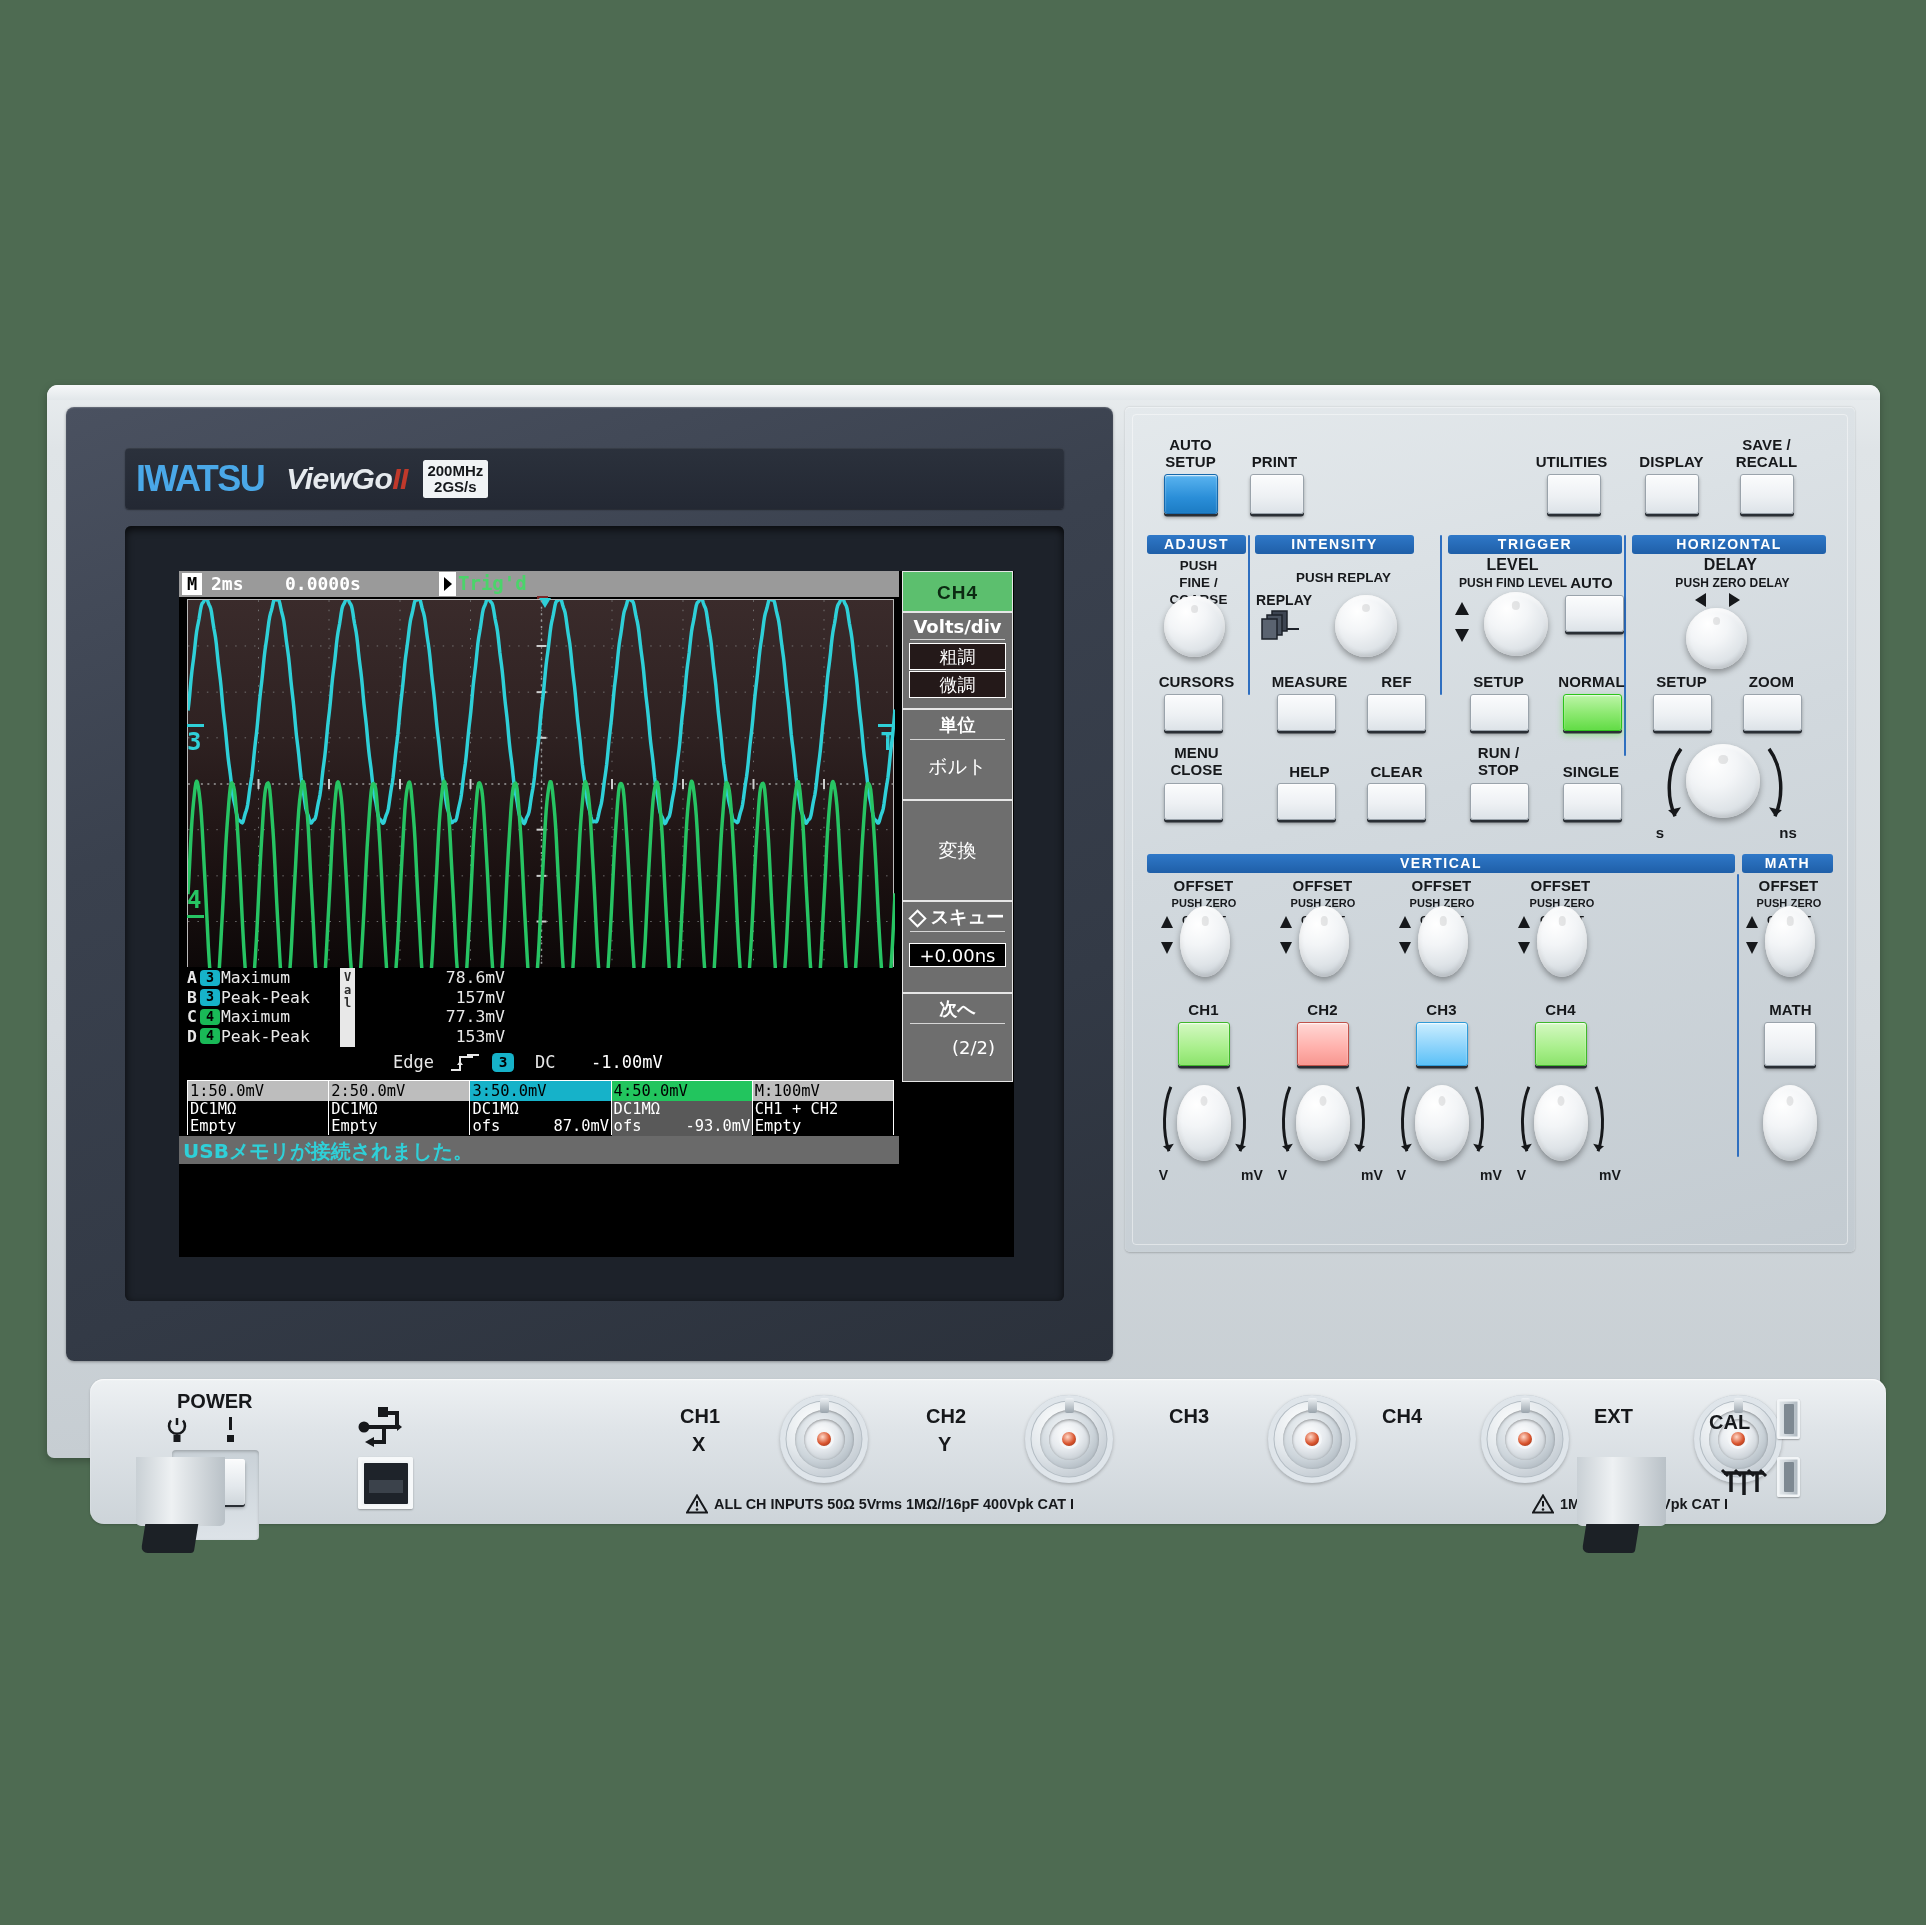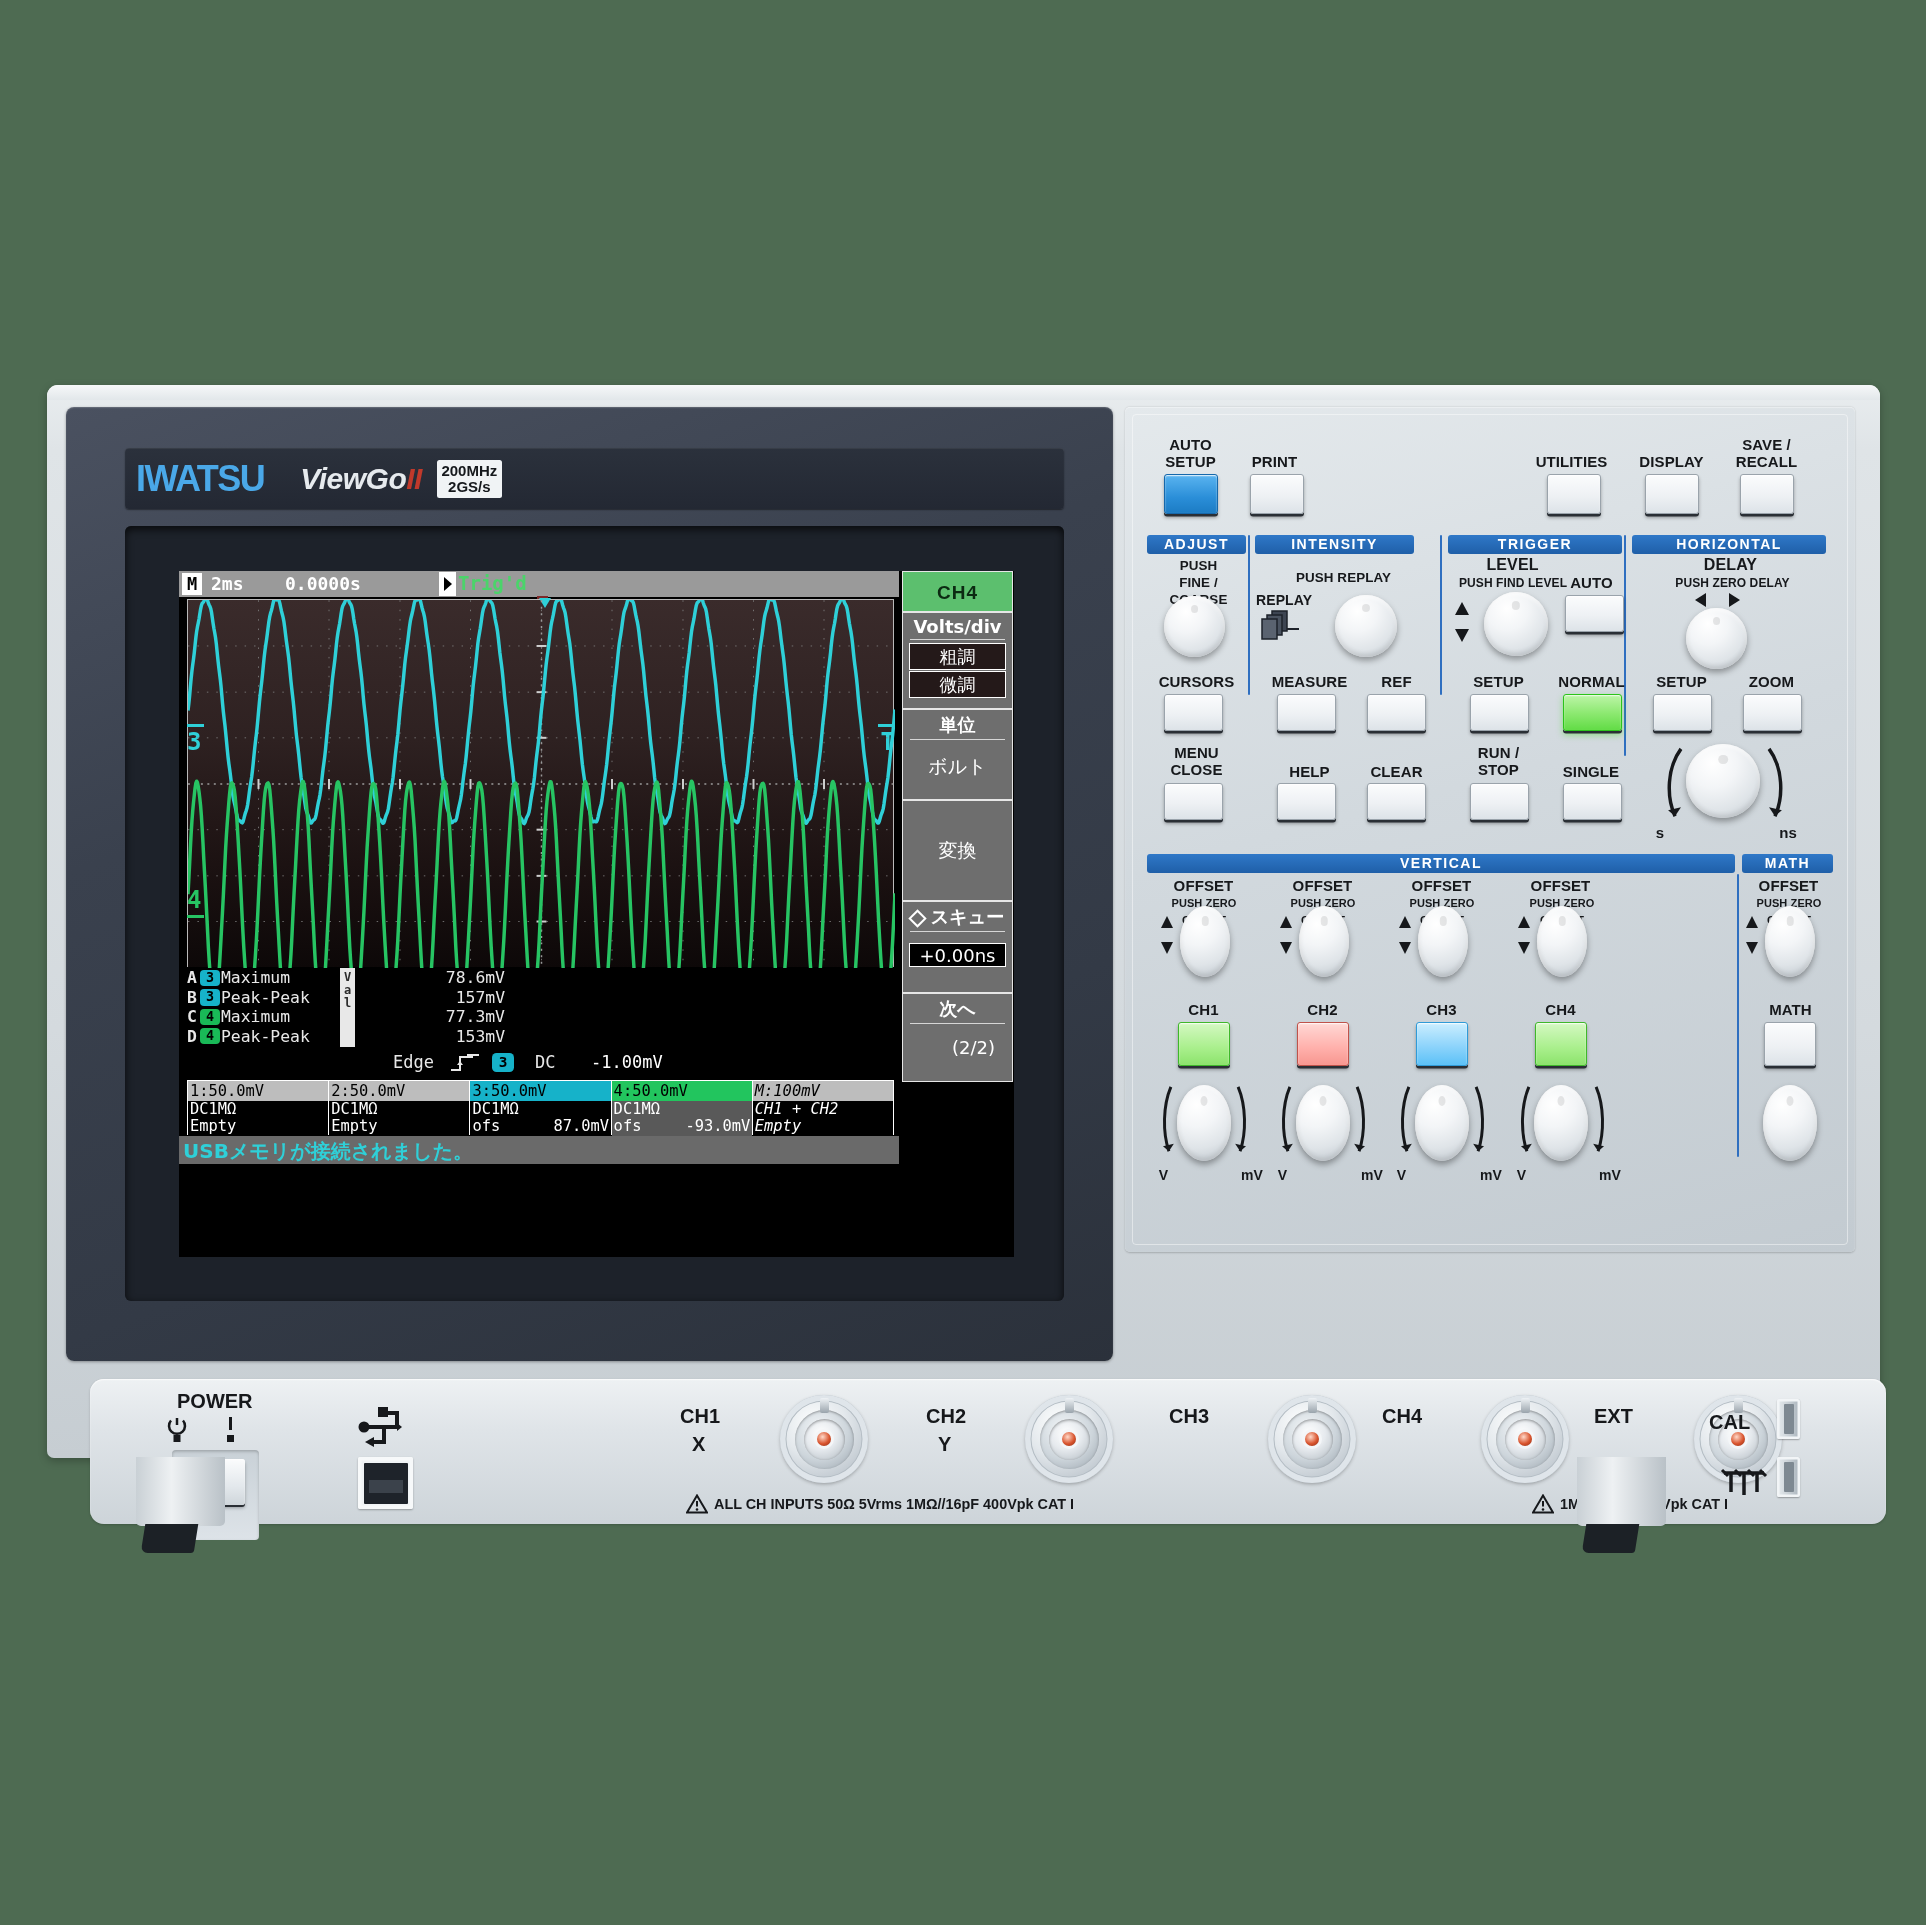--- a/index.html
+++ b/index.html
@@ -41,21 +41,21 @@
   #brandplate{
     position:absolute;left:59px;top:41px;width:939px;height:61px;
     background:linear-gradient(180deg,#2b313c,#232833);
     border-radius:4px;display:flex;align-items:center;padding:0 11px;
     box-shadow: inset 0 0.5px 1px rgba(255,255,255,.12), 0 1px 1.5px rgba(0,0,0,.45);
   }
   #iwatsu{color:#4aa8e8;font-weight:bold;font-size:36px;letter-spacing:-1.5px;
           font-family:"Liberation Sans",sans-serif;}
   #prodname{color:#dfe4e8;font-weight:bold;font-size:28px;letter-spacing:0.2px;margin-left:23px;}
   #viewgo{color:#e6eaee;font-weight:bold;font-size:30px;font-style:italic;
-          margin-left:36px;letter-spacing:-0.5px;}
+          margin-left:22px;letter-spacing:-0.5px;}
   #viewgo .two{color:#c0392b;}
   #speclabel{margin-left:15px;background:#f0f3f5;color:#15181c;border-radius:2.5px;
      padding:2.5px 4.5px;font-size:15px;font-weight:bold;line-height:1.08;text-align:center;}
 
   
   #recess{
     position:absolute;left:59px;top:119px;width:939px;height:775px;
     background:#1d222a;border-radius:6px;
     box-shadow: inset 0 3px 8px rgba(0,0,0,.75);
     padding:13px 13px 40px 13px;
@@ -111,21 +111,21 @@
   #trigline .slope{position:absolute;left:271px;top:2px;width:30px;height:19px;}
   #trigline .tchip{position:absolute;left:313px;top:1px;width:22px;height:19px;background:#16b2c9;
       color:#000;font-weight:bold;font-size:14.4px;text-align:center;line-height:19px;border-radius:4.5px;}
   #trigline .cpl{position:absolute;left:356px;}
   #trigline .lvl{position:absolute;left:412px;color:#ffffff;}
 
   
   #chstrip{position:absolute;left:8px;top:509px;width:707px;height:55px;display:flex;
            border:1px solid #fff;}
   .chcell{flex:1;border-right:1px solid #fff;}
-  .chcell:last-child{border-right:none;font-style:italic;}
+  .chcell:last-child{border-right:none;}
   .chcell .hdr{height:20px;background:#bdbdbd;color:#000;font-size:15.4px;padding-left:2px;line-height:20px;}
   .chcell.c3 .hdr{background:#16b2c9;}
   .chcell.c4 .hdr{background:#22c55e;}
   .chcell .b{background:#000;color:#fff;font-size:15.4px;line-height:17px;padding-left:2px;height:35px;}
   .chcell.c4 .b{background:#595959;}
   .chcell .b .r2{display:flex;justify-content:space-between;padding-right:1.5px;}
 
   
   #msgbar{position:absolute;left:0;top:565px;width:720px;height:28px;background:#6a6a6a;}
   #msgtxt{position:absolute;left:4px;top:567px;color:#2fd0d8;font-size:20px;font-weight:bold;

